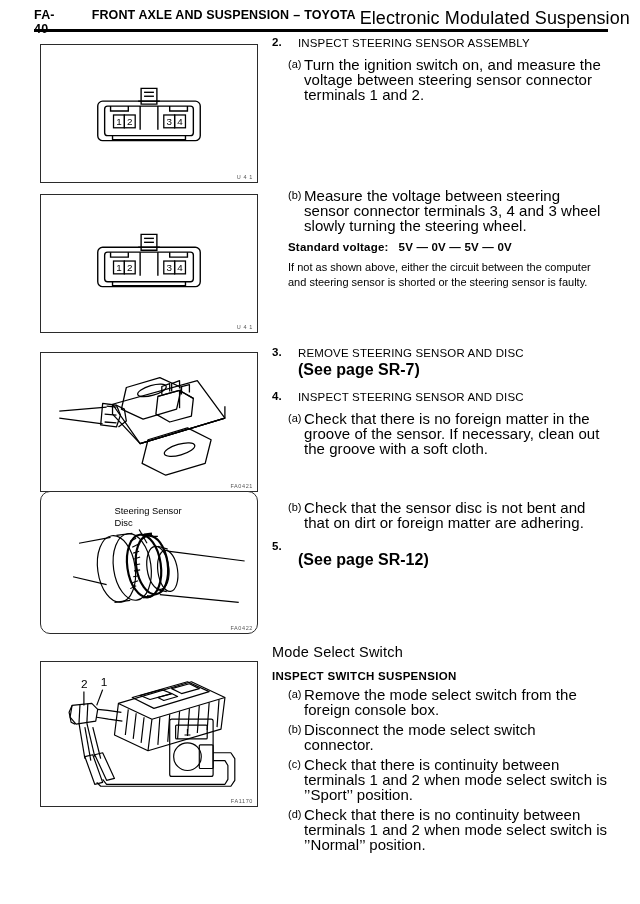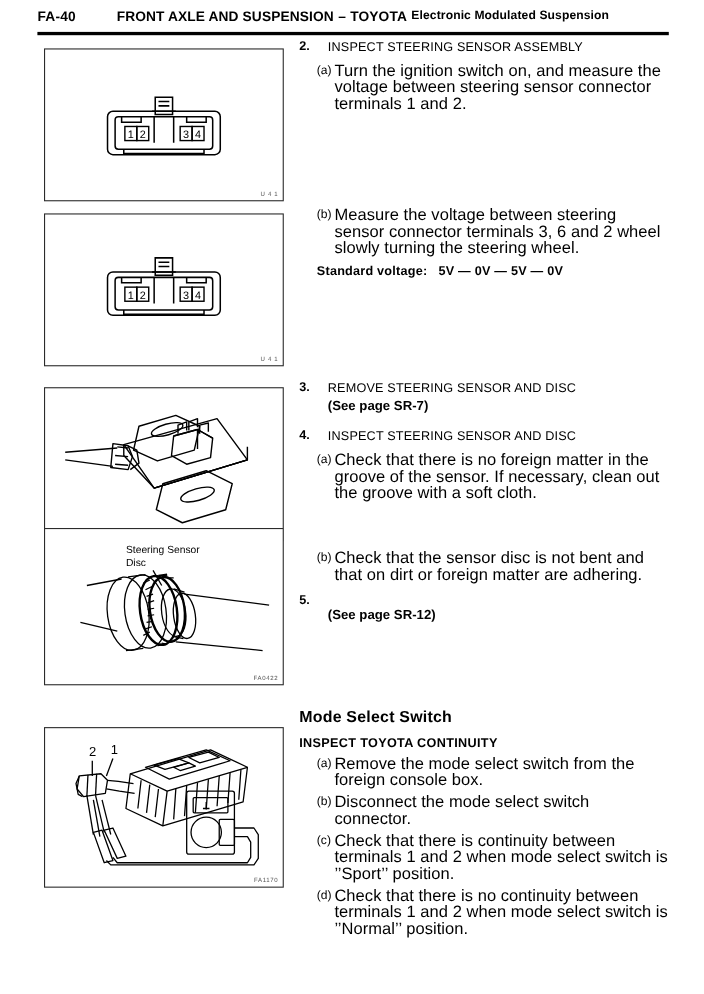--- a/index.html
+++ b/index.html
@@ -37,22 +37,22 @@
     font-weight: bold;
     letter-spacing: 0.1px;
     white-space: nowrap;
   }
   #page-header .dash {
     font-weight: bold;
     font-size: 12.5px;
     padding: 0 4px;
   }
   #page-header .brand {
-    font-size: 11px;
-    font-weight: bold;
+    font-size: 18px;
+    font-weight: normal;
     letter-spacing: 0.1px;
     white-space: nowrap;
   }
   #header-rule {
     position: absolute;
     left: 34px;
     top: 29px;
     width: 574px;
     height: 2.5px;
     background: #000;
@@ -73,21 +73,21 @@
     bottom: 2px;
     font-size: 5.5px;
     letter-spacing: 0.6px;
     color: #555;
     font-family: "Liberation Sans", sans-serif;
   }
 
   #fig-connector-1 { top: 44px;  height: 139px; }
   #fig-connector-2 { top: 194px; height: 139px; }
   #fig-sensor      { top: 352px; height: 140px; }
-  #fig-disc        { top: 480px; height: 143px; }
+  #fig-disc        { top: 491px; height: 143px; border-radius: 10px; }
   #fig-switch      { top: 661px; height: 146px; }
 
   .fig-svg { display: block; width: 100%; height: 100%; }
 
   
   #text-column {
     position: absolute;
     left: 272px;
     top: 36px;
     width: 336px;
@@ -142,28 +142,28 @@
   .spec-line .spec-val {
     padding-left: 10px;
   }
   .note-text {
     font-size: 11px;
     line-height: 15px;
     margin-top: 7px;
     padding-left: 16px;
   }
   .sub-sub {
-    font-size: 12px;
+    font-size: 16px;
     font-weight: bold;
     line-height: 15.5px;
     padding-left: 26px;
   }
   .section-heading {
     font-size: 14.5px;
-    font-weight: bold;
+    font-weight: normal;
     letter-spacing: 0.2px;
   }
   .section-sub-heading {
     font-size: 11.5px;
     font-weight: bold;
     letter-spacing: 0.3px;
     margin-top: 10px;
   }
 </style>
 </head>
@@ -391,25 +391,26 @@
     </div>
     <div class="sub">
       <span class="sub-marker">(a)</span>
       <span class="sub-text">Turn the ignition switch on, and measure the voltage between steering sensor connector terminals 1 and 2.</span>
     </div>
   </div>
 
   <div class="step" style="top:152px;">
     <div class="sub" style="margin-top:0;">
       <span class="sub-marker">(b)</span>
-      <span class="sub-text">Measure the voltage between steering sensor connector terminals 3, 6 and 2 wheel slowly turning the steering wheel.</span>
+      <span class="sub-text">Measure the voltage between steering sensor connector terminals 3, 4 and 3 wheel slowly turning the steering wheel.</span>
     </div>
     <div class="spec-line">
       <span>Standard voltage:</span><span class="spec-val">5V — 0V — 5V — 0V</span>
     </div>
+    <div class="note-text">If not as shown above, either the circuit between the computer and steering sensor is shorted or the steering sensor is faulty.</div>
   </div>
 
   <div class="step" style="top:310px;">
     <div class="step-head">
       <span class="step-num">3.</span>
       <span class="step-title">REMOVE STEERING SENSOR AND DISC</span>
     </div>
     <div class="sub-sub">(See page SR-7)</div>
   </div>
 
@@ -433,21 +434,21 @@
 
   <div class="step" style="top:504px;">
     <div class="step-head">
       <span class="step-num">5.</span>
     </div>
     <div class="sub-sub">(See page SR-12)</div>
   </div>
 
   <div class="step" style="top:608px;">
     <div class="section-heading">Mode Select Switch</div>
-    <div class="section-sub-heading">INSPECT TOYOTA CONTINUITY</div>
+    <div class="section-sub-heading">INSPECT SWITCH SUSPENSION</div>
 
     <div class="sub">
       <span class="sub-marker">(a)</span>
       <span class="sub-text">Remove the mode select switch from the foreign console box.</span>
     </div>
     <div class="sub">
       <span class="sub-marker">(b)</span>
       <span class="sub-text">Disconnect the mode select switch connector.</span>
     </div>
     <div class="sub">

